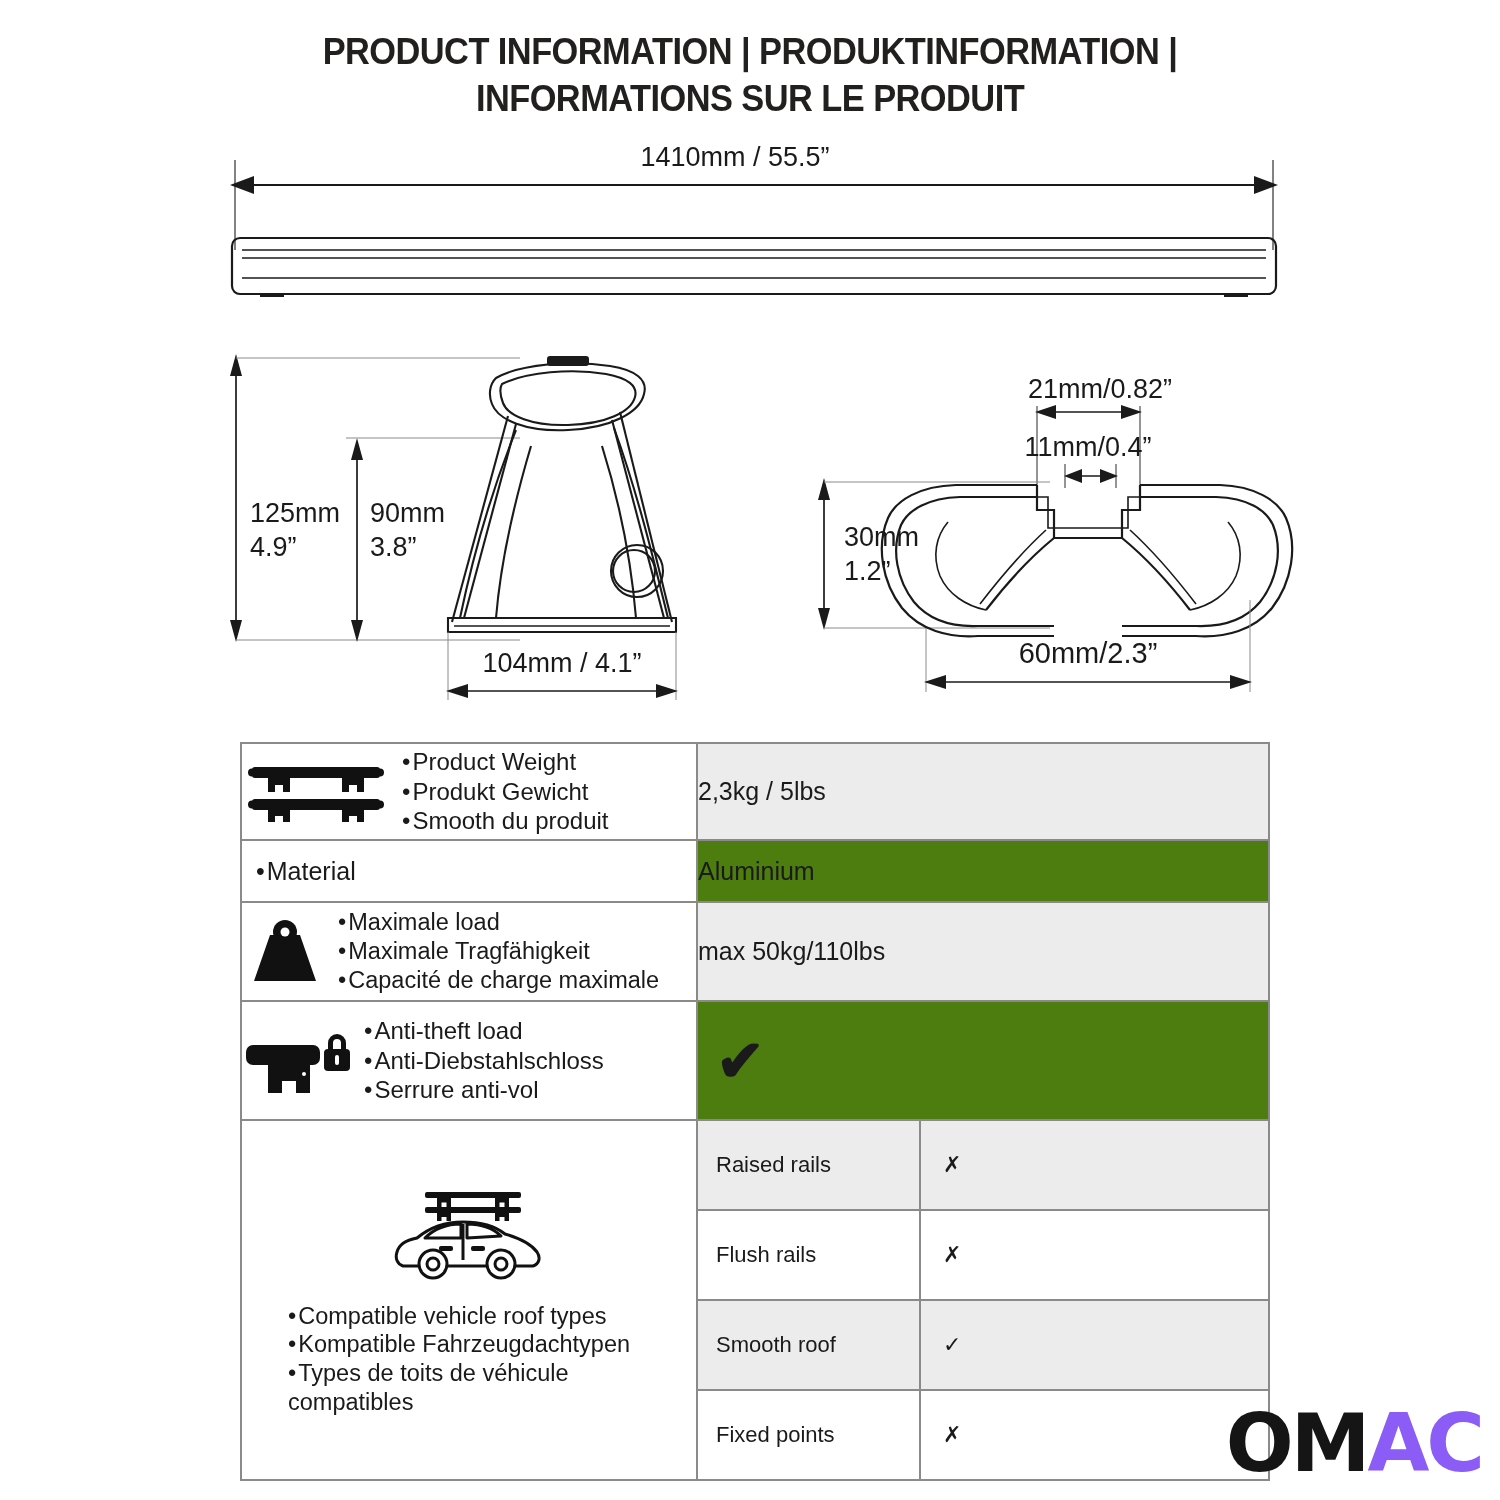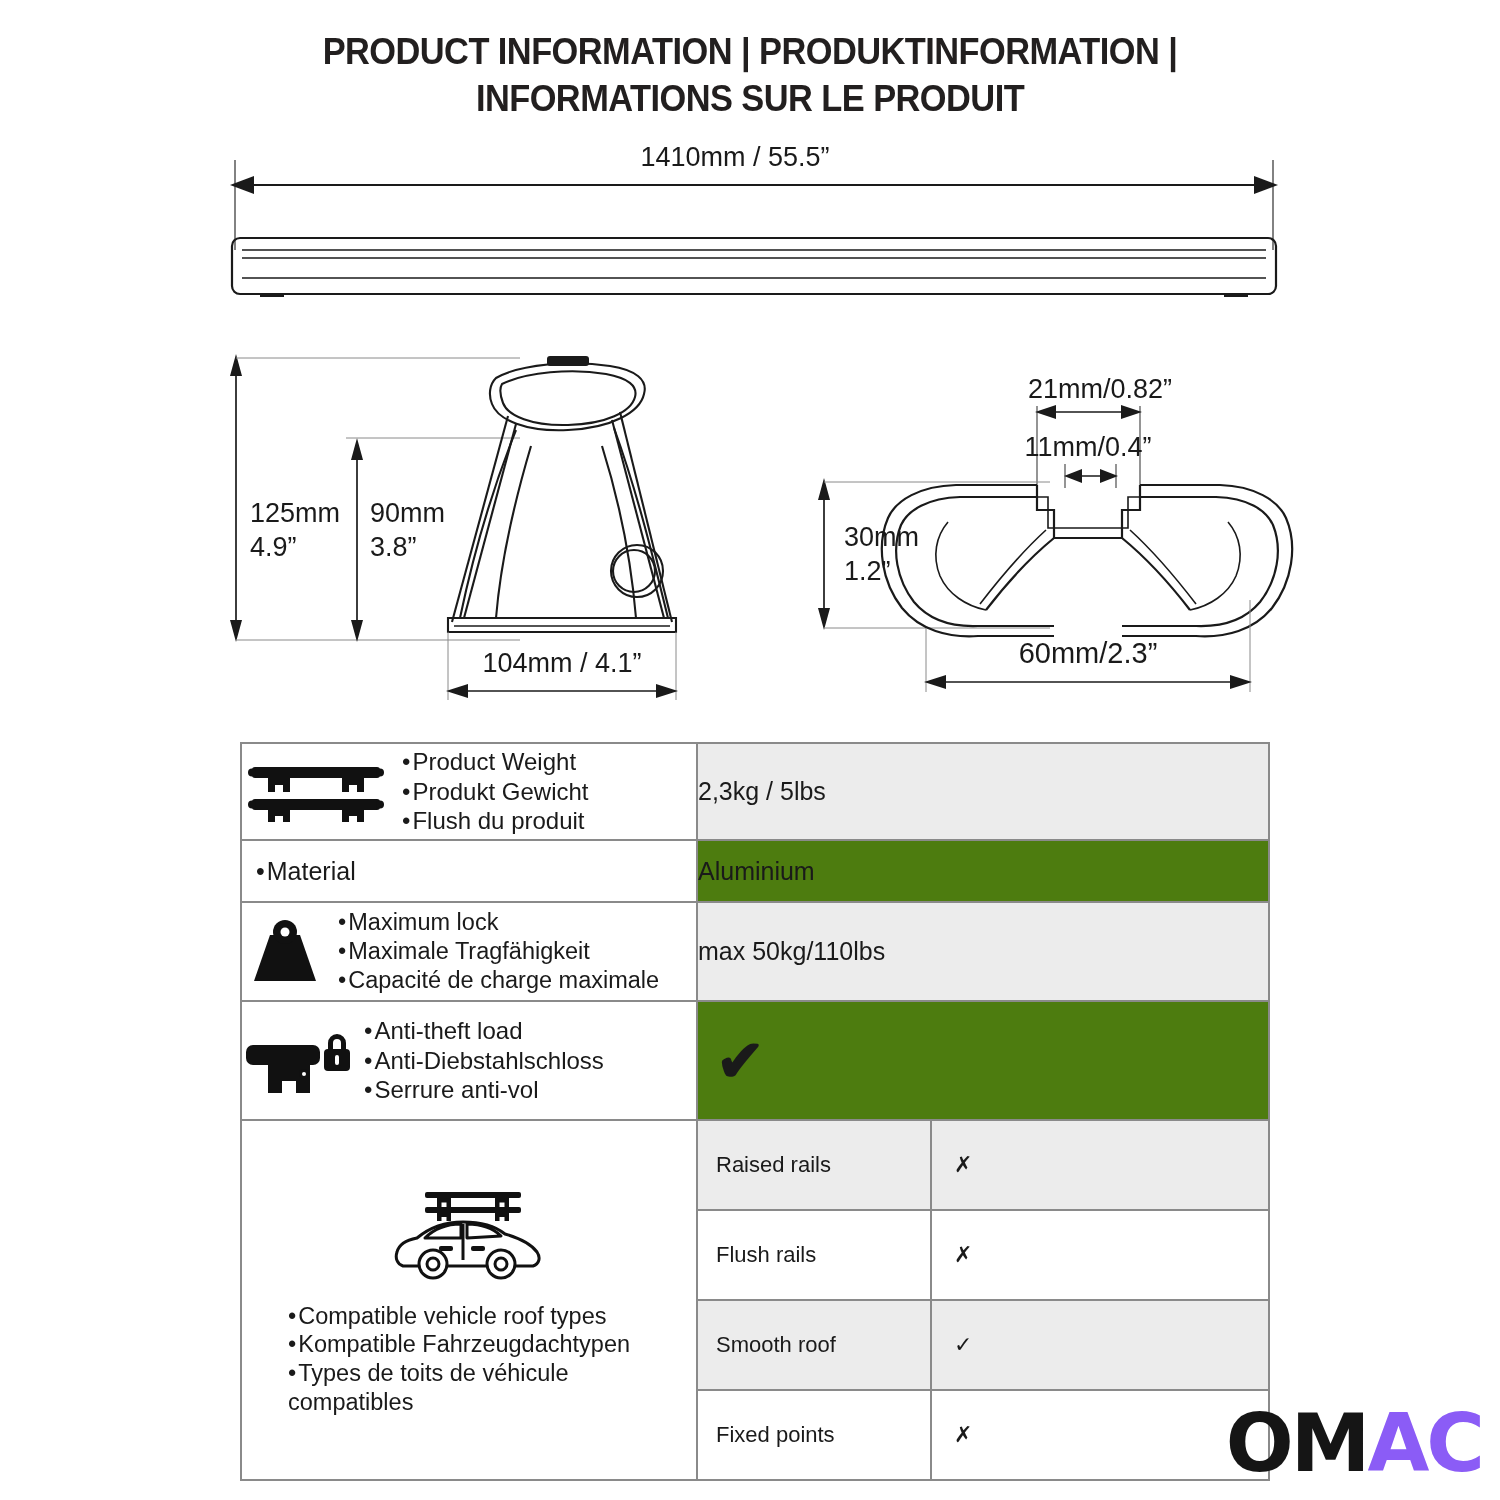--- a/index.html
+++ b/index.html
@@ -74,21 +74,21 @@
   .roof-table{
     width:100%;
     border-collapse:collapse;
     table-layout:fixed;
   }
   .roof-table td{
     border:0;
     border-bottom:2px solid #8a8a8a;
     height:88px;
     font-size:22px;
-    padding:0 16px 0 18px;
+    padding:0 5px 0 18px;
     vertical-align:middle;
   }
   .roof-table tr:last-child td{border-bottom:0;}
   .roof-name{width:198px;border-right:2px solid #8a8a8a !important;}
   .roof-mark{font-size:24px;padding-left:22px !important;}
   .shaded td{background:#ececec;}
 
   .roof-left{
     vertical-align:middle;
     text-align:center;
@@ -285,21 +285,21 @@
                   <circle cx="10" cy="43.5" r="4"></circle>
                     <circle cx="138" cy="43.5" r="4"></circle>
                   <path d="M26 49 h22 v12 h-7 v-6 h-8 v6 h-7 z"></path>
                   <path d="M100 49 h22 v12 h-7 v-6 h-8 v6 h-7 z"></path>
                 </g>
               </svg>
             </div>
             <div class="bullets">
               <div>Product Weight</div>
               <div>Produkt Gewicht</div>
-              <div>Flush du produit</div>
+              <div>Smooth du produit</div>
             </div>
           </div>
         </td>
         <td class="cell-value" colspan="2">2,3kg / 5lbs</td>
       </tr>
 
       <tr>
         <td class="cell-label" style="height:60px;">
           <div class="material-label">Material</div>
         </td>
@@ -312,21 +312,21 @@
             <div class="label-icon">
               <svg width="86" height="66" viewBox="0 0 86 66">
                 <g fill="#111">
                   <path d="M28 16 h30 l16 46 h-62 z"></path>
                   <circle cx="43" cy="13" r="12"></circle>
                 </g>
                 <circle cx="43" cy="13" r="4.5" fill="#fff"></circle>
               </svg>
             </div>
             <div class="bullets tight">
-              <div>Maximum lock</div>
+              <div>Maximale load</div>
               <div>Maximale Tragfähigkeit</div>
               <div>Capacité de charge maximale</div>
             </div>
           </div>
         </td>
         <td class="cell-value" colspan="2">max 50kg/110lbs</td>
       </tr>
 
       <tr>
         <td class="cell-label" style="height:117px;">

